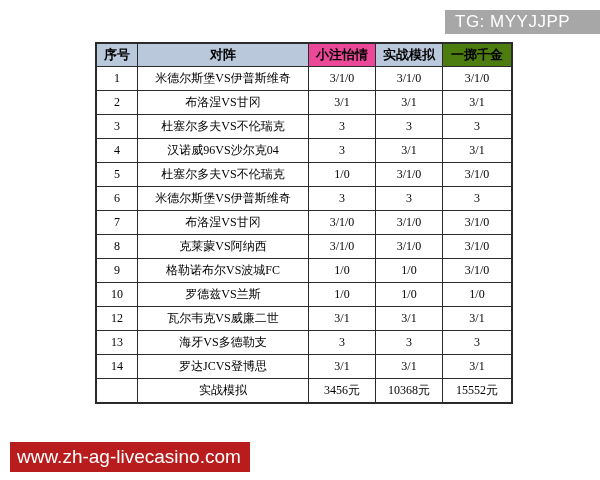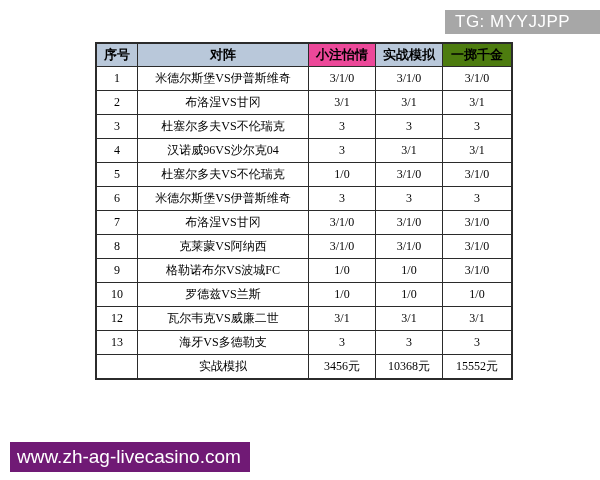--- a/index.html
+++ b/index.html
@@ -175,24 +175,31 @@
           <td class="col-c5">3/1</td>
         </tr>
         <tr>
           <td class="col-no">13</td>
           <td class="col-match">海牙VS多德勒支</td>
           <td class="col-c3">3</td>
           <td class="col-c4">3</td>
           <td class="col-c5">3</td>
         </tr>
         <tr>
+          <td class="col-no">14</td>
+          <td class="col-match">罗达JCVS登博思</td>
+          <td class="col-c3">3/1</td>
+          <td class="col-c4">3/1</td>
+          <td class="col-c5">3/1</td>
+        </tr>
+        <tr>
           <td class="col-no"></td>
           <td class="col-match">实战模拟</td>
           <td class="col-c3">3456元</td>
           <td class="col-c4">10368元</td>
           <td class="col-c5">15552元</td>
         </tr>
       </tbody>
   </table>
 
-  <div class="site-bar" style="background: #701a75;">www.zh-ag-livecasino.com</div>
+  <div class="site-bar" style="background: #b91c1c;">www.zh-ag-livecasino.com</div>
 
 </div>
 
 </body></html>

